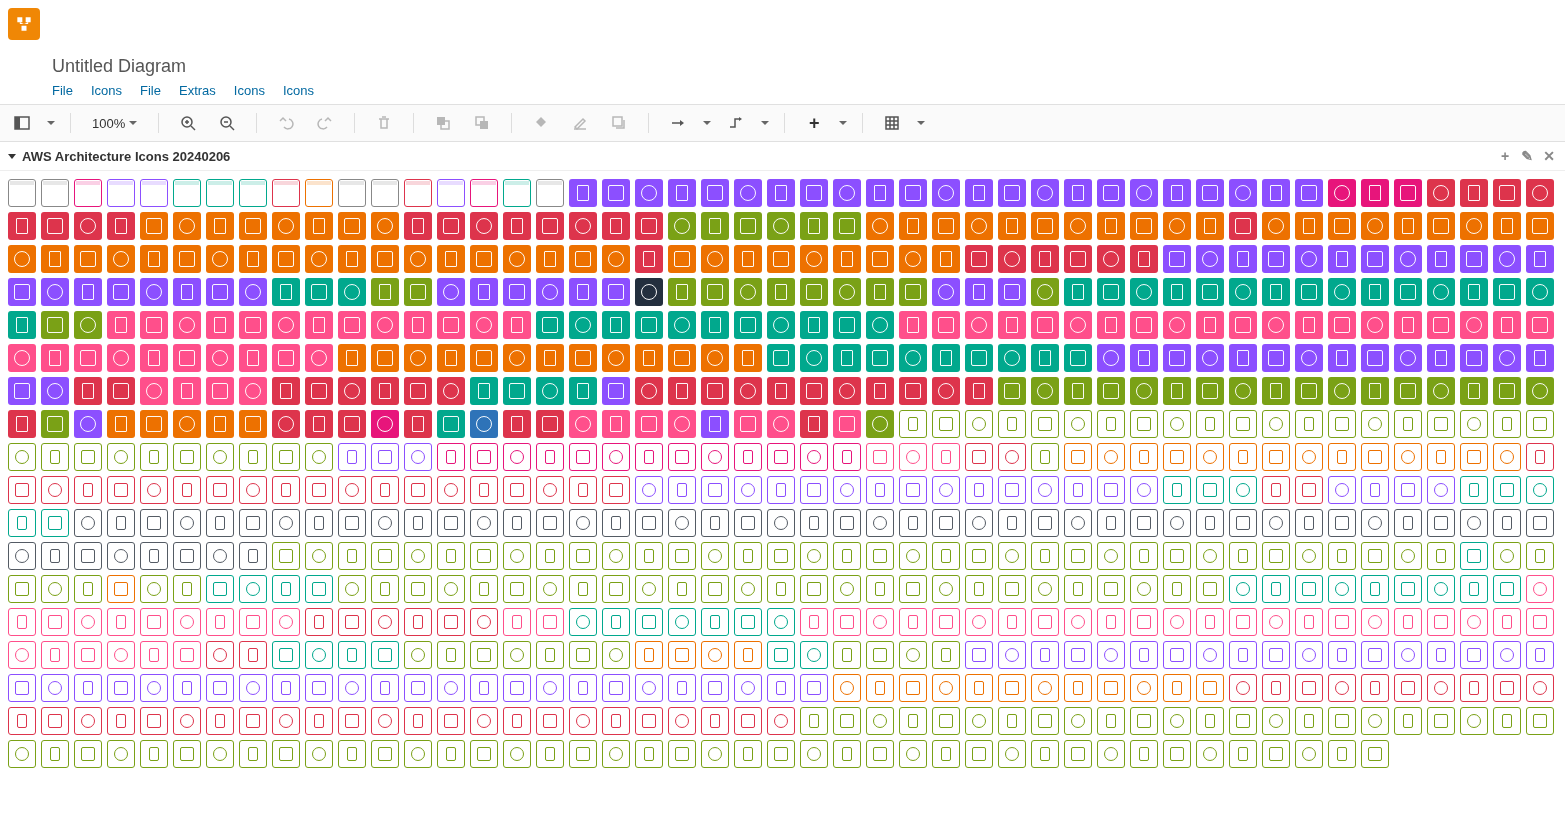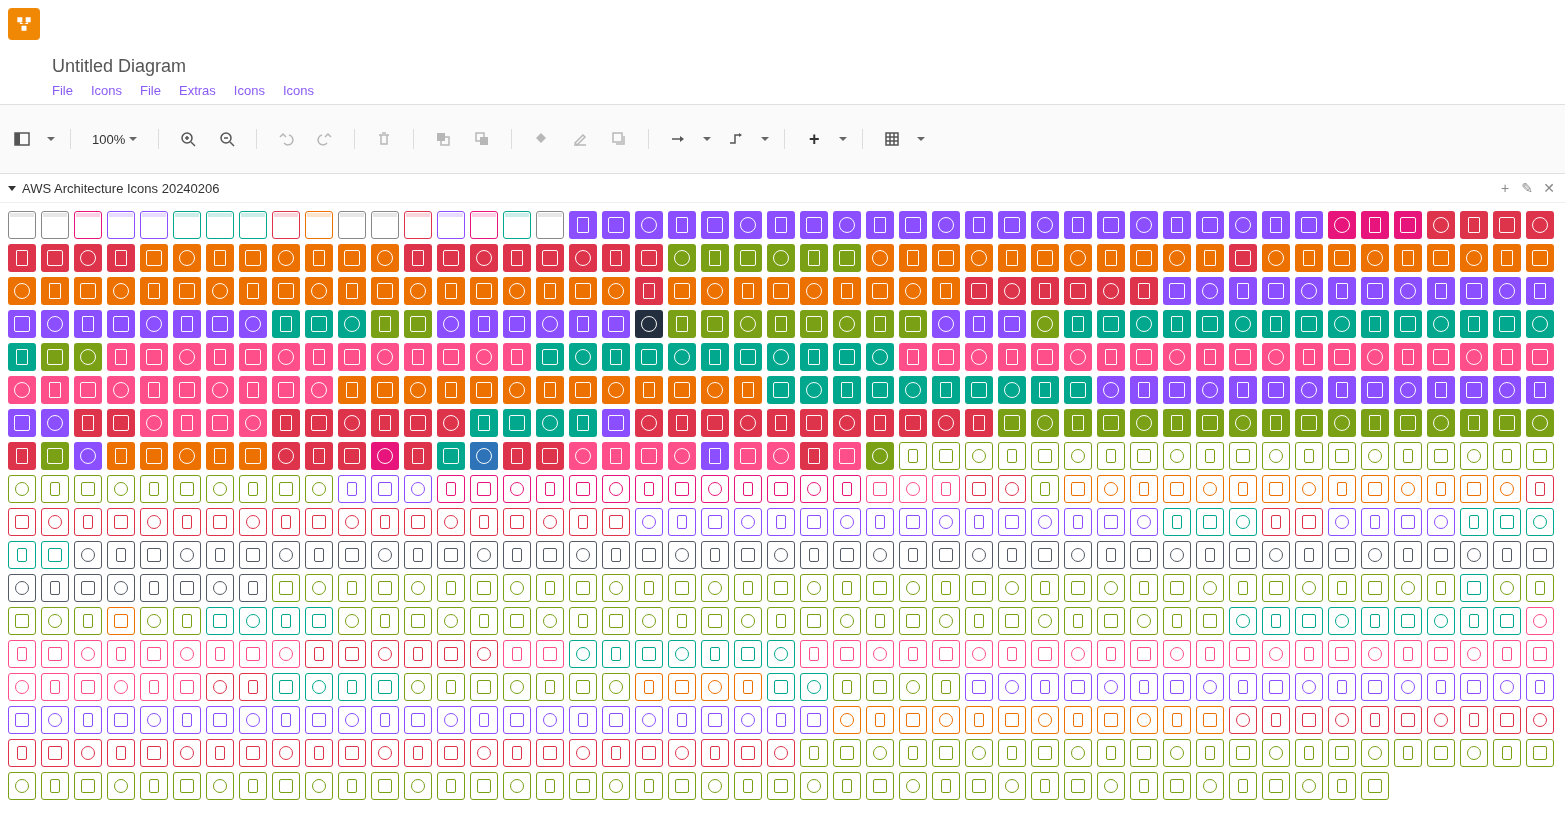--- a/index.html
+++ b/index.html
@@ -4,32 +4,32 @@
 <style>
 * { margin:0; padding:0; box-sizing:border-box; font-family:-apple-system,BlinkMacSystemFont,"Segoe UI",Helvetica,Arial,sans-serif; }
 body { background:#fff; font-size:13px; color:#333; overflow:hidden; }
 
 .topbar { display:flex; align-items:flex-start; padding:6px 8px 0; gap:12px; }
 .logo { width:32px; height:32px; background:#f08705; border-radius:4px; display:flex; align-items:center; justify-content:center; margin-top:2px; }
 .logo svg { width:20px; height:20px; fill:#fff; }
 .title-area { flex:1;margin-top:48px; }
 .doc-title { font-size:18px; color:#555; padding:2px 0 4px; }
 .menubar { display:flex; gap:18px; padding:2px 0 6px; }
-.menubar span { cursor:pointer; color:#8b5cf6; }
-
-.toolbar { display:flex; align-items:center; gap:11px; padding:20px 8px; border-top:1px solid #e0e0e0; border-bottom:1px solid #e0e0e0; background:#fafafa; }
+.menubar span { cursor:pointer; color:#0369a1; }
+
+.toolbar { display:flex; align-items:center; gap:11px; padding:4px 8px; border-top:1px solid #e0e0e0; border-bottom:1px solid #e0e0e0; background:#fafafa; }
 .tbtn { width:28px; height:28px; display:flex; align-items:center; justify-content:center; border-radius:3px; cursor:pointer; color:#555; }
 .tbtn svg { width:16px; height:16px; stroke:currentColor; fill:none; stroke-width:1.5; }
 .tbtn.fill svg { fill:currentColor; stroke:none; }
 .tsep { width:1px; height:20px; background:#ddd; margin:0 4px; }
 .zoom { display:flex; align-items:center; gap:4px; padding:0 6px; cursor:pointer; }
 .zoom-val { font-size:13px; }
 .caret { width:0; height:0; border-left:4px solid transparent; border-right:4px solid transparent; border-top:4px solid #666; }
 
-.palette-header { display:flex; align-items:center; padding:6px 8px; font-weight:400; font-size:13px; background:#fff; border-bottom:1px solid #eee; }
+.palette-header { display:flex; align-items:center; padding:6px 8px; font-weight:700; font-size:13px; background:#fff; border-bottom:1px solid #eee; }
 .palette-header .chev { width:0; height:0; border-left:4px solid transparent; border-right:4px solid transparent; border-top:5px solid #333; margin-right:6px; }
 .palette-header .spacer { flex:1; }
 .palette-header .act { width:16px; height:16px; margin-left:6px; cursor:pointer; color:#888; display:flex; align-items:center; justify-content:center; font-size:14px; }
 
 .icon-grid { display:flex; flex-wrap:wrap; gap:5px; padding:8px; }
 .cell { width:28px; height:28px; border-radius:3px; display:flex; align-items:center; justify-content:center; cursor:pointer; position:relative; }
 .cell.filled::after { content:""; position:absolute; width:14px; height:14px; border:1.4px solid rgba(255,255,255,.95); border-radius:2px; }
 .cell.filled.alt::after { border-radius:50%; }
 .cell.filled.alt2::after { width:10px; height:14px; border-radius:1px; }
 .cell.outline { border:1.5px solid; background:transparent; }

